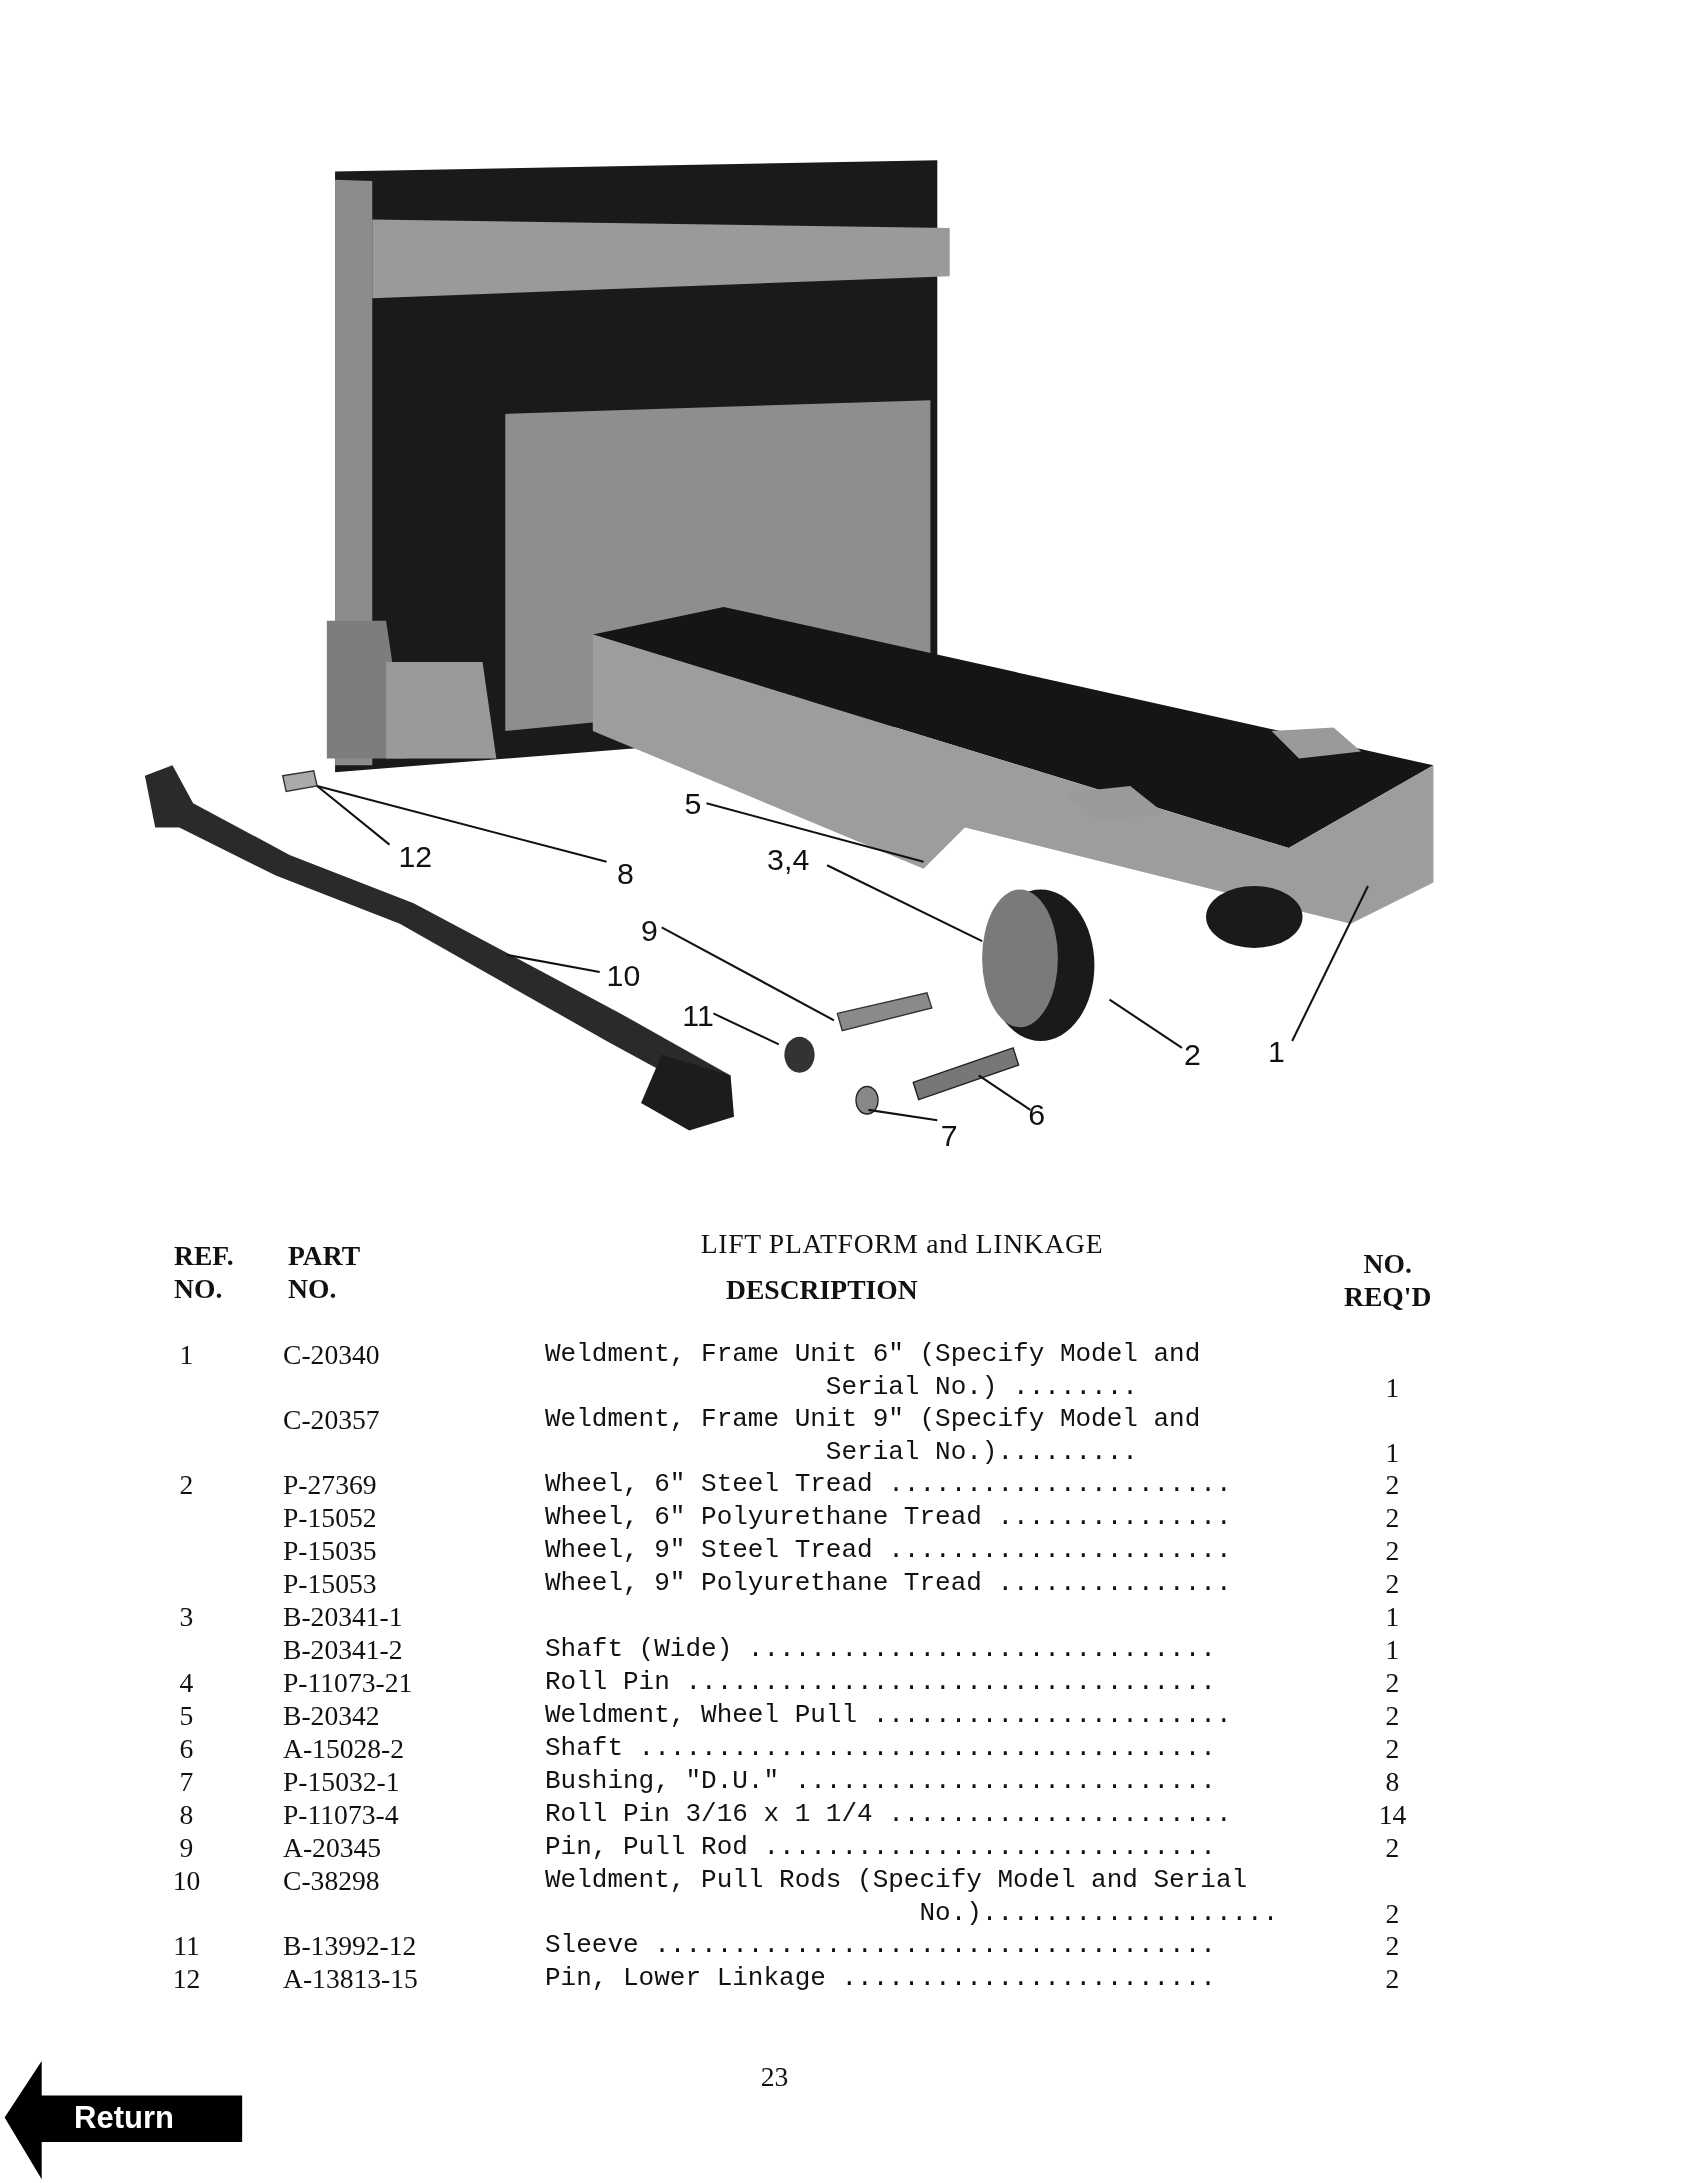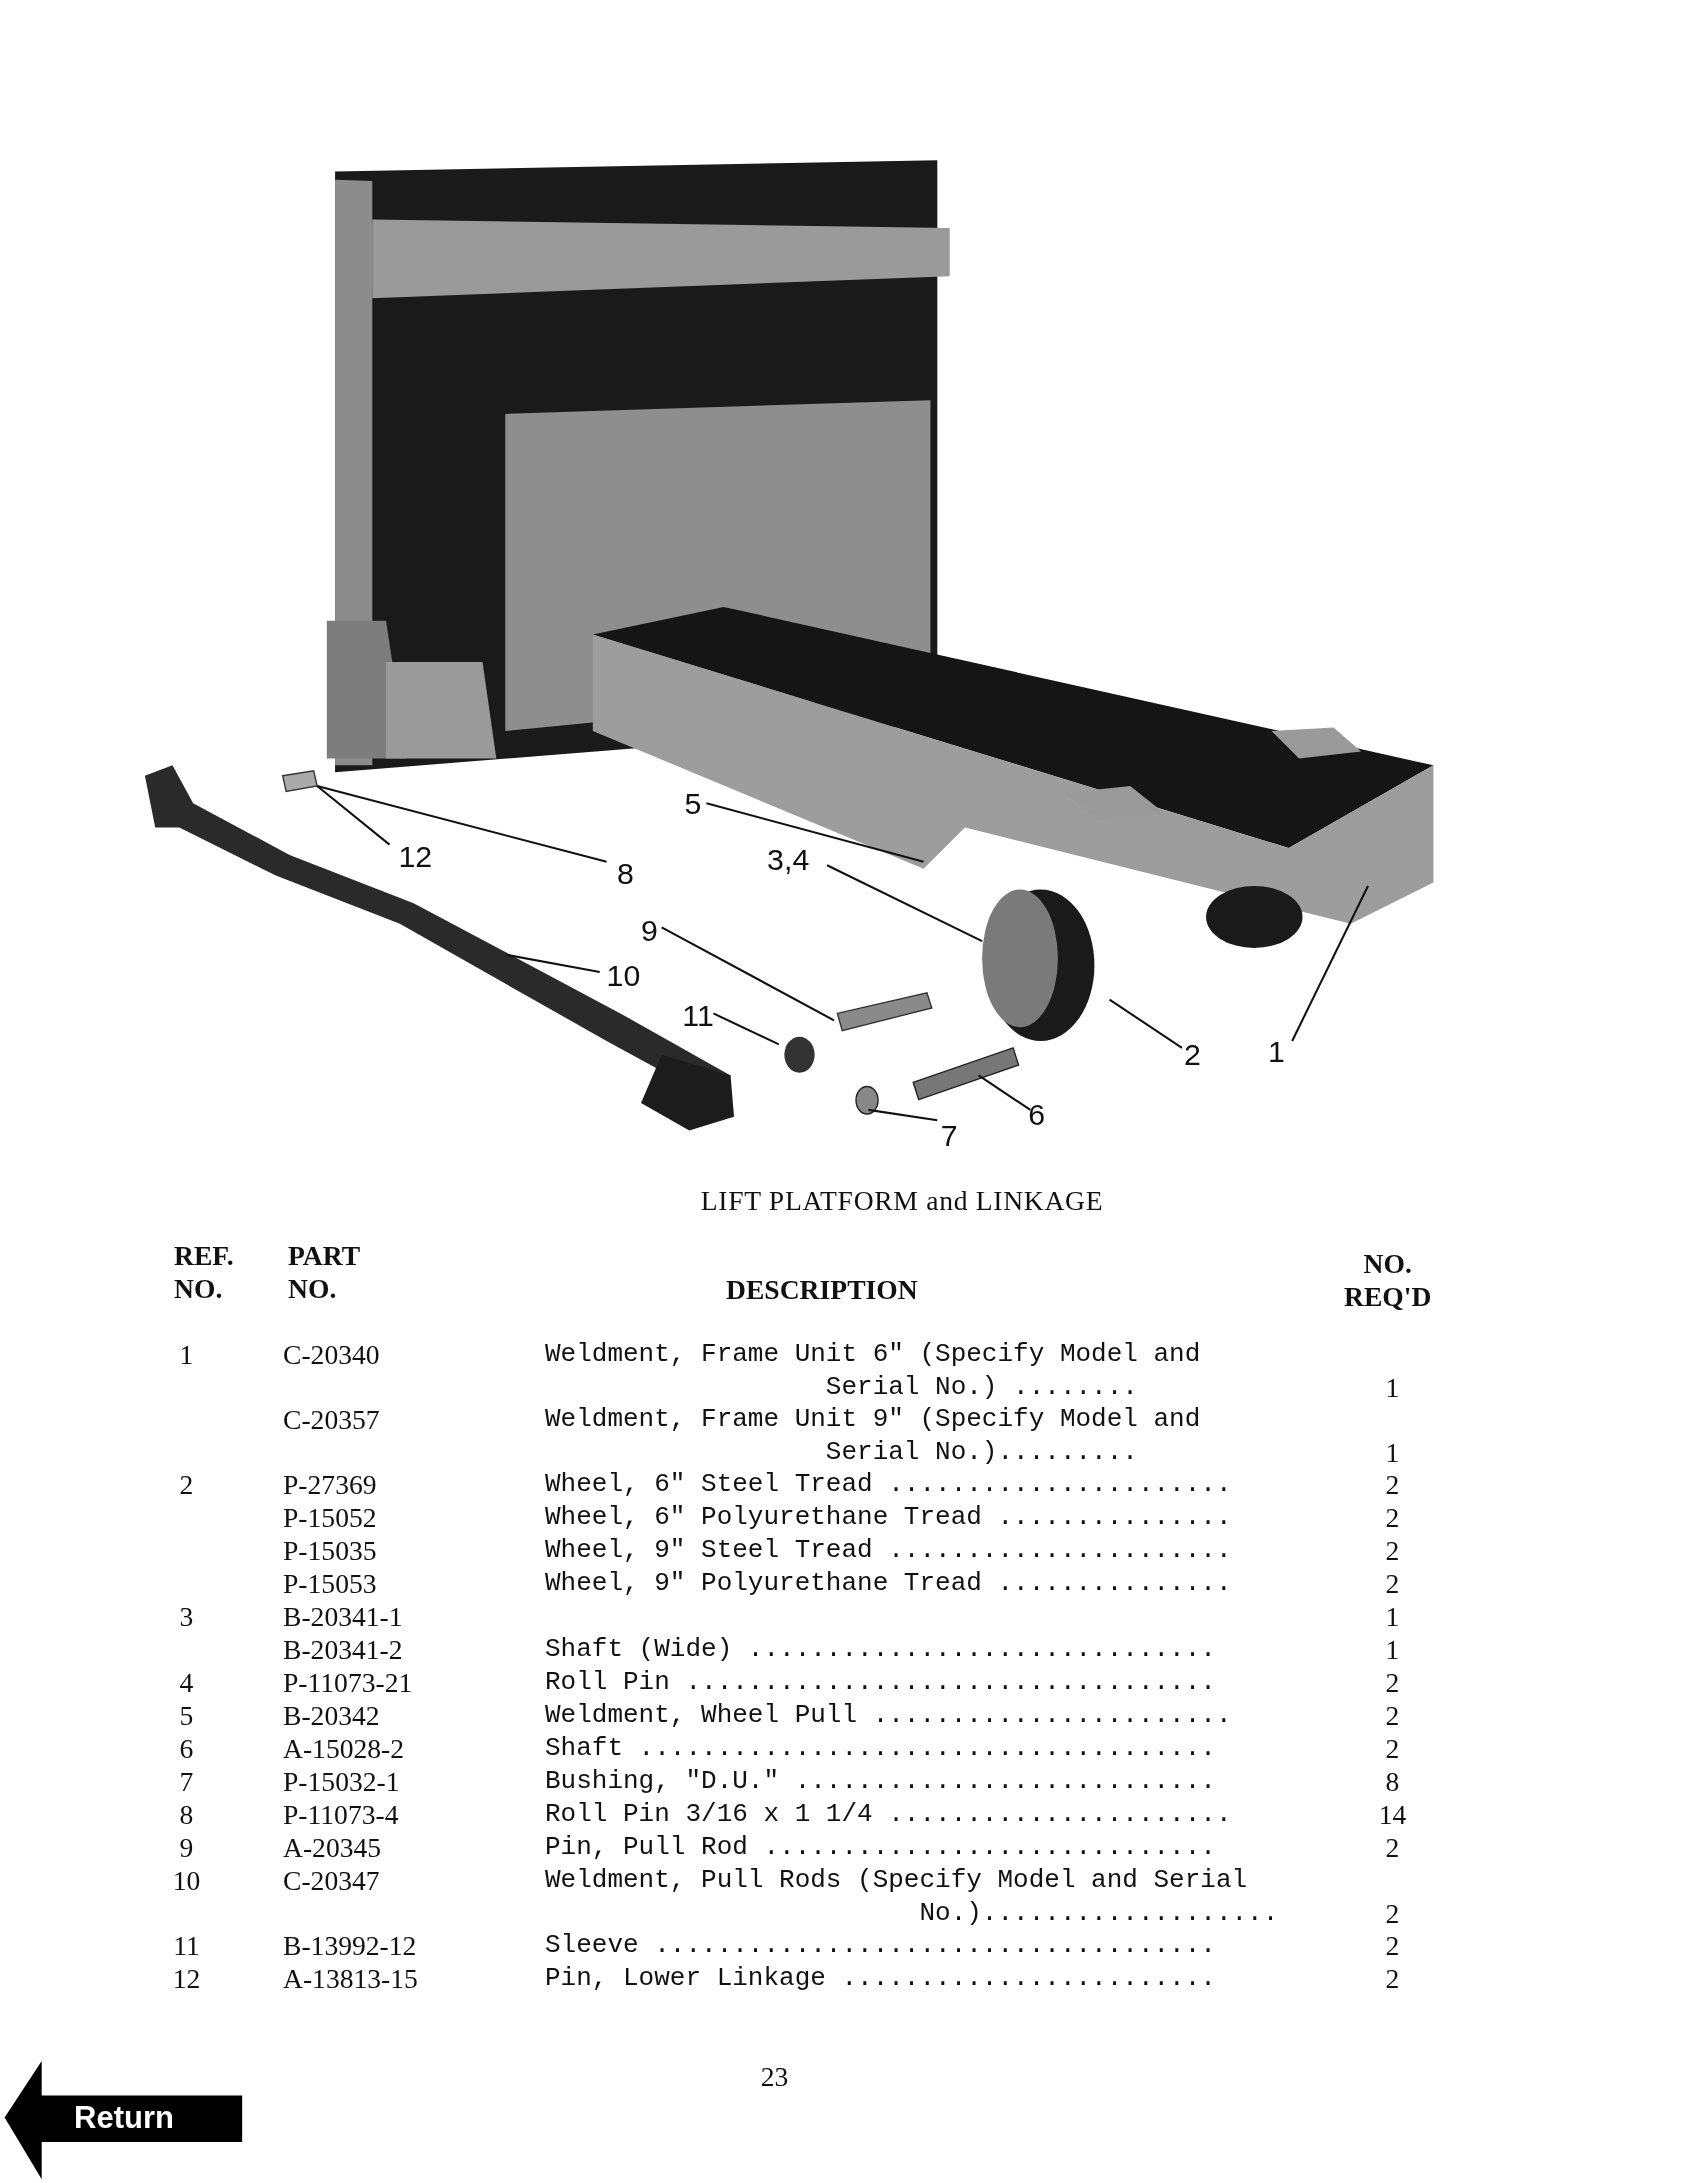--- a/index.html
+++ b/index.html
@@ -1,21 +1,21 @@
 <!DOCTYPE html>
 <html style="font-size:11px"><head>
 <meta charset="utf-8">
 <style>
   html, body { margin: 0; padding: 0; background: #ffffff; }
   body { width: 1687px; height: 2183px; position: relative; overflow: hidden;
          font-family: "Liberation Mono", "DejaVu Sans Mono", monospace; color: #111; }
   .figure { position: absolute; left: 138px; top: 152px; width: 1323px; height: 1020px; }
   .figure svg { width: 100%; height: 100%; display: block; }
   .callout { font-family: "Liberation Sans", "DejaVu Sans", sans-serif; font-size: 44px; fill: #111; }
-  .caption { position: absolute; left: 0; width: 1687px; top: 1185px; text-align: center;
+  .caption { position: absolute; left: 0; width: 1687px; top: 1228px; text-align: center;
              font-family: "Liberation Serif", "DejaVu Serif", serif; font-size: 27.6px; letter-spacing: 0.7px; }
   .caption span { margin-left: 117px; }
   .hdr { position: absolute; font-family: "Liberation Serif", "DejaVu Serif", serif; font-size: 27.6px; line-height: 33px; font-weight: bold; }
   .hdr-ref { left: 174px; top: 1239px; }
   .hdr-part { left: 288px; top: 1239px; }
   .hdr-desc { left: 726px; top: 1273px; }
   .hdr-qty { left: 1344px; top: 1247px; text-align: center; }
   .parts { position: absolute; left: 152px; top: 1338px; width: 1323px; }
   .row { position: relative; min-height: 33px; }
   .row .ref { position: absolute; left: 0; width: 69px; text-align: center;
@@ -198,21 +198,21 @@
       <span class="qty">14</span>
     </div>
   <div class="row">
       <span class="ref">9</span>
       <span class="pn">A-20345</span>
       <span class="desc">Pin, Pull Rod .............................</span>
       <span class="qty">2</span>
     </div>
   <div class="row two">
       <span class="ref">10</span>
-      <span class="pn">C-20347</span>
+      <span class="pn">C-38298</span>
       <span class="desc">Weldment, Pull Rods (Specify Model and Serial
                         No.)...................</span>
       <span class="qty">2</span>
     </div>
   <div class="row">
       <span class="ref">11</span>
       <span class="pn">B-13992-12</span>
       <span class="desc">Sleeve ....................................</span>
       <span class="qty">2</span>
     </div>

